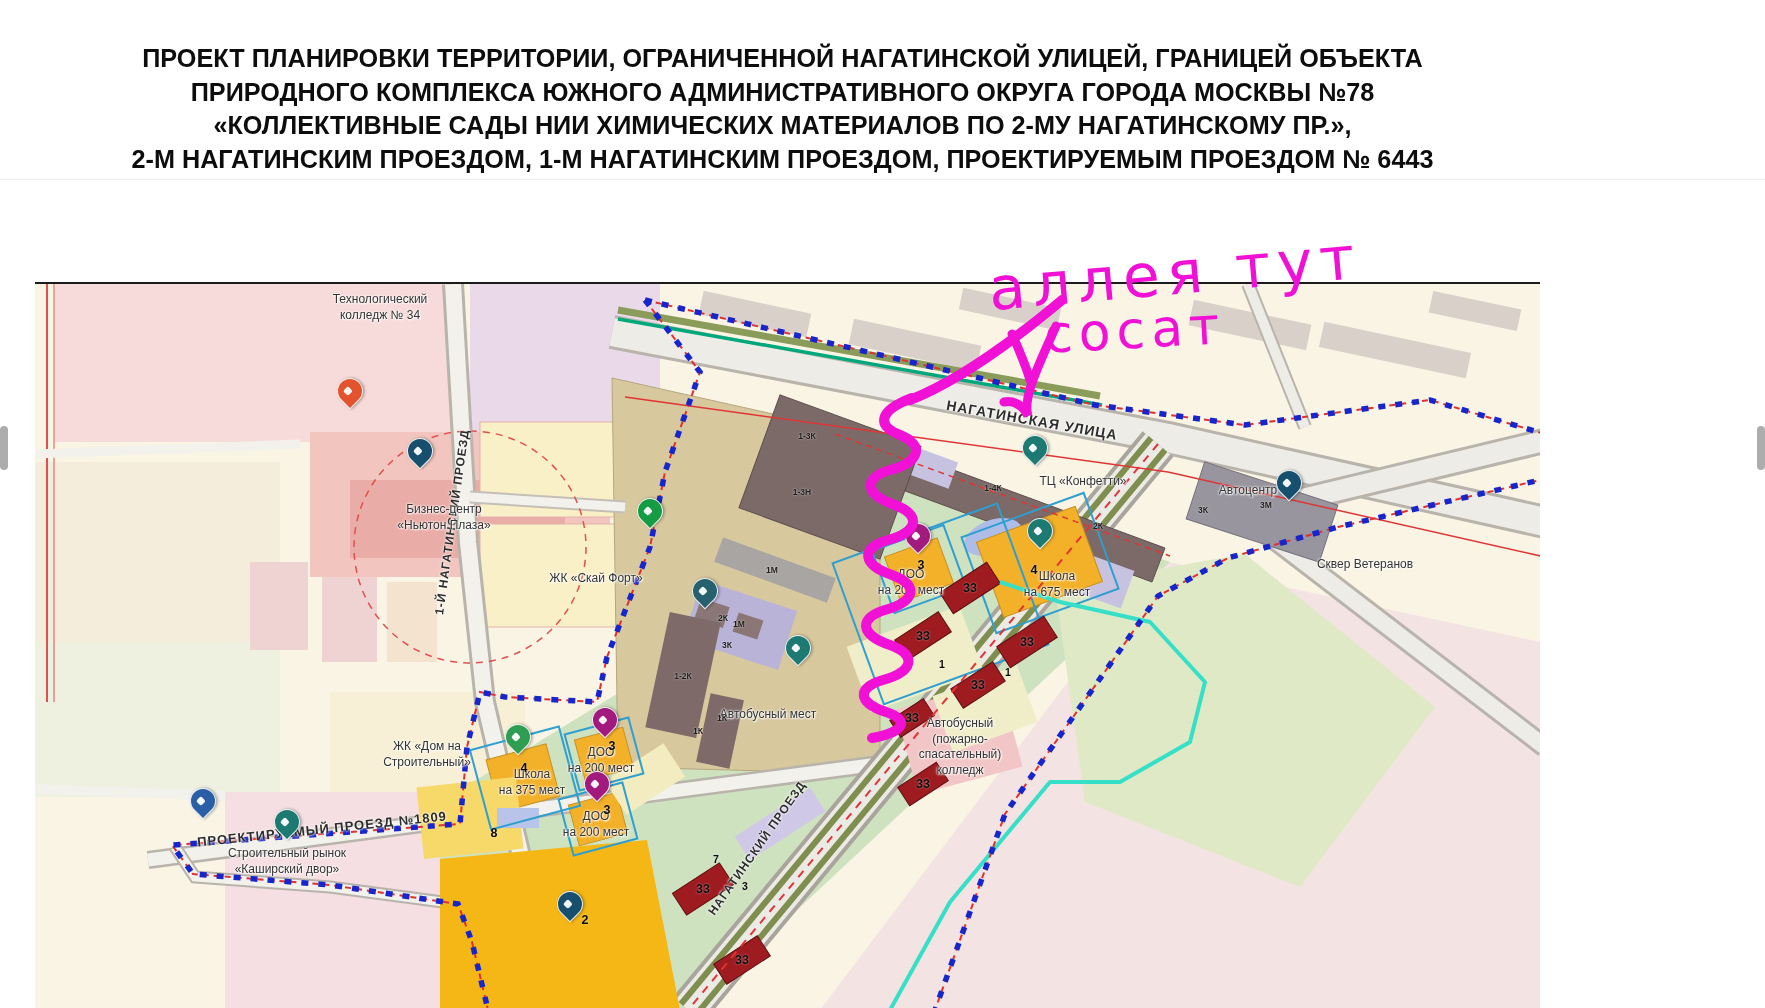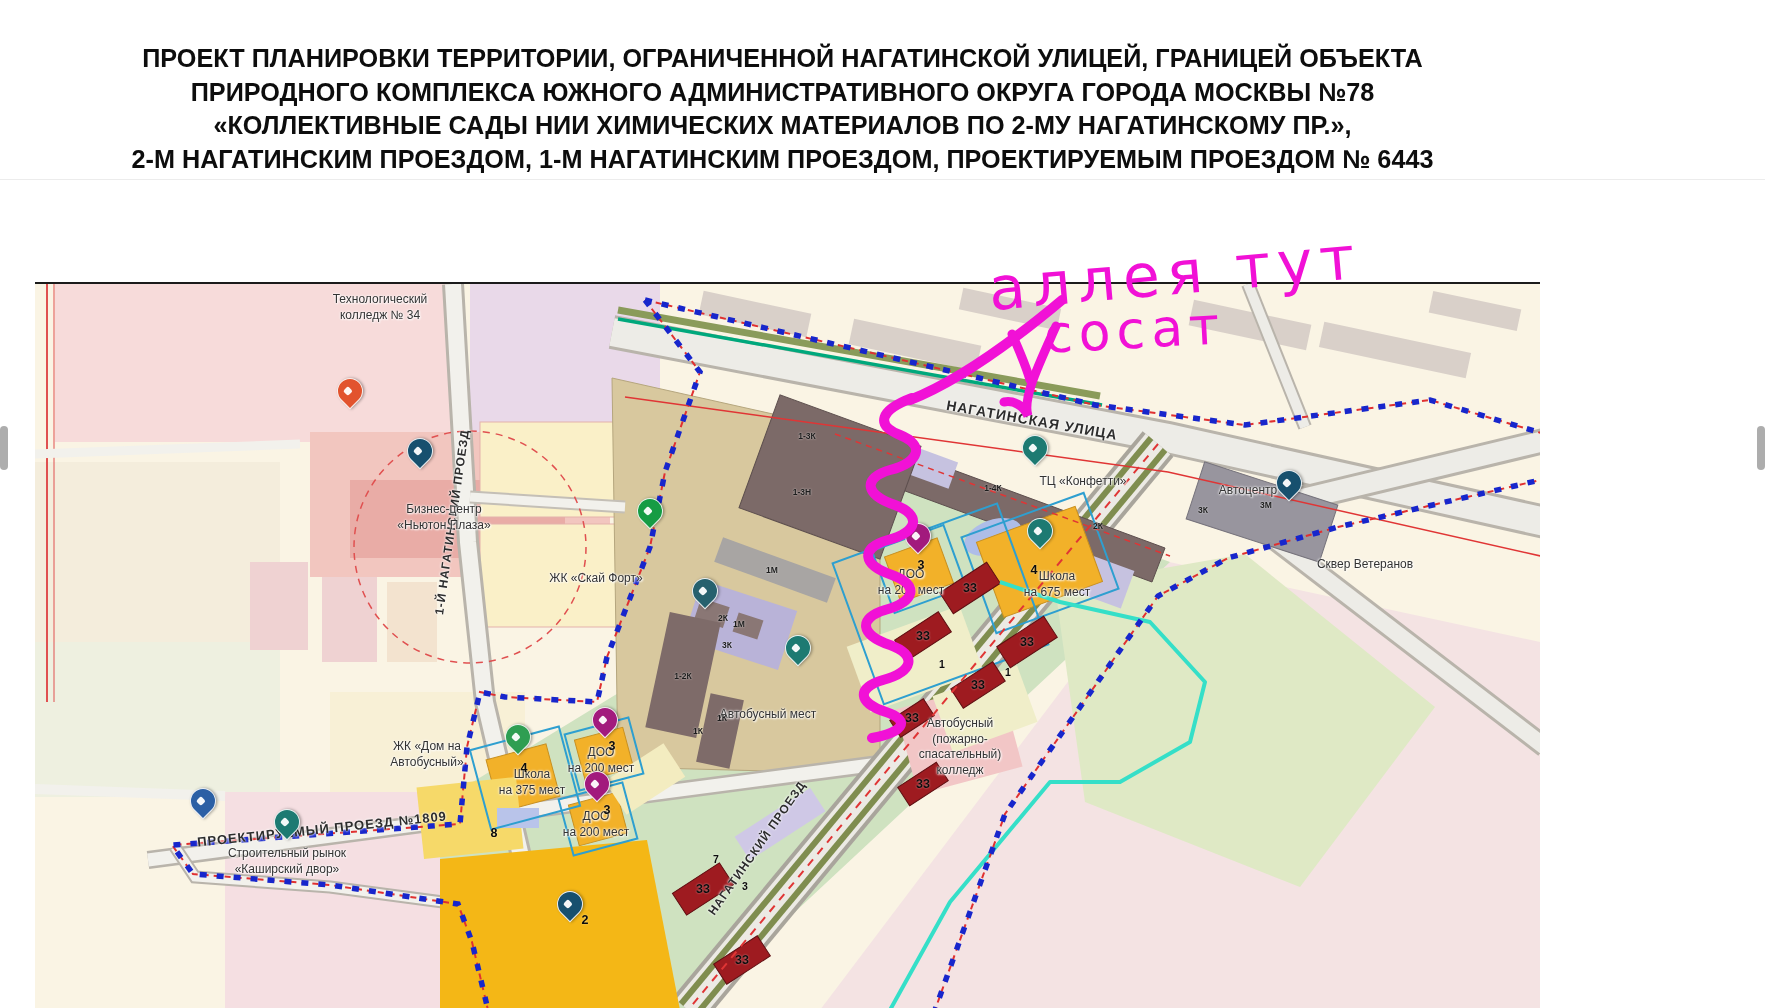--- a/index.html
+++ b/index.html
@@ -180,21 +180,21 @@
         <div class="street-label" style="left: 997px; top: 136px; font-size: 14px; transform: translate(-50%, -50%) rotate(10deg);">НАГАТИНСКАЯ УЛИЦА</div>
         <div class="street-label" style="left: 417px; top: 238px; font-size: 12px; transform: translate(-50%, -50%) rotate(-82deg);">1-Й НАГАТИНСКИЙ ПРОЕЗД</div>
         <div class="street-label" style="left: 287px; top: 545px; font-size: 13px; transform: translate(-50%, -50%) rotate(-6deg);">ПРОЕКТИРУЕМЫЙ  ПРОЕЗД №1809</div>
         <div class="street-label" style="left: 722px; top: 564px; font-size: 12px; transform: translate(-50%, -50%) rotate(-55deg);">НАГАТИНСКИЙ ПРОЕЗД</div>
         <div class="place-label" style="left: 345px; top: 24px;">Технологический
 колледж № 34</div>
         <div class="place-label" style="left: 409px; top: 234px;">Бизнес-центр
 «Ньютон Плаза»</div>
         <div class="place-label" style="left: 561px; top: 271px; margin-top: 24px;">ЖК «Скай Форт»</div>
         <div class="place-label" style="left: 392px; top: 471px;">ЖК «Дом на
-Автобусный»</div>
+Строительный»</div>
         <div class="place-label" style="left: 252px; top: 578px;">Строительный рынок
 «Каширский двор»</div>
         <div class="place-label" style="left: 733px; top: 431px;">Автобусный мест</div>
         <div class="place-label" style="left: 1048px; top: 198px;">ТЦ «Конфетти»</div>
         <div class="place-label" style="left: 1213px; top: 207px;">Автоцентр</div>
         <div class="place-label" style="left: 1330px; top: 281px;">Сквер Ветеранов</div>
         <div class="place-label" style="left: 925px; top: 463px;">Автобусный
 (пожарно-
 спасательный)
 колледж</div>

